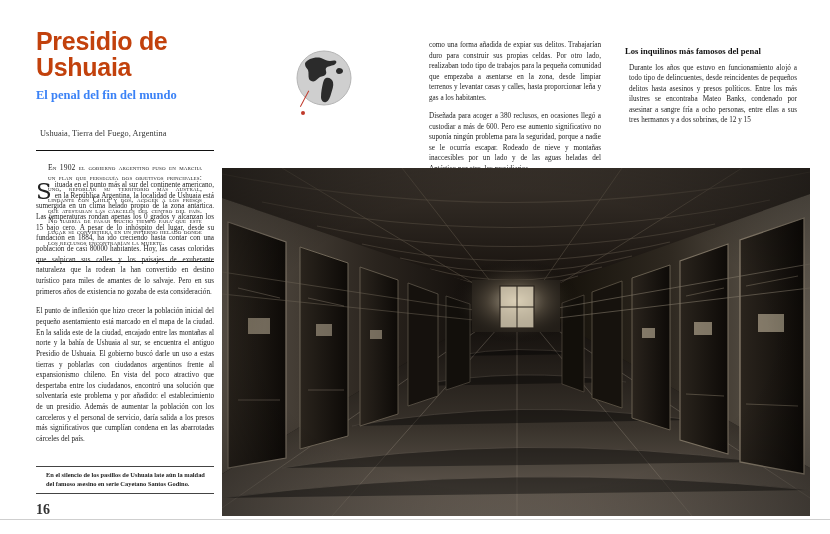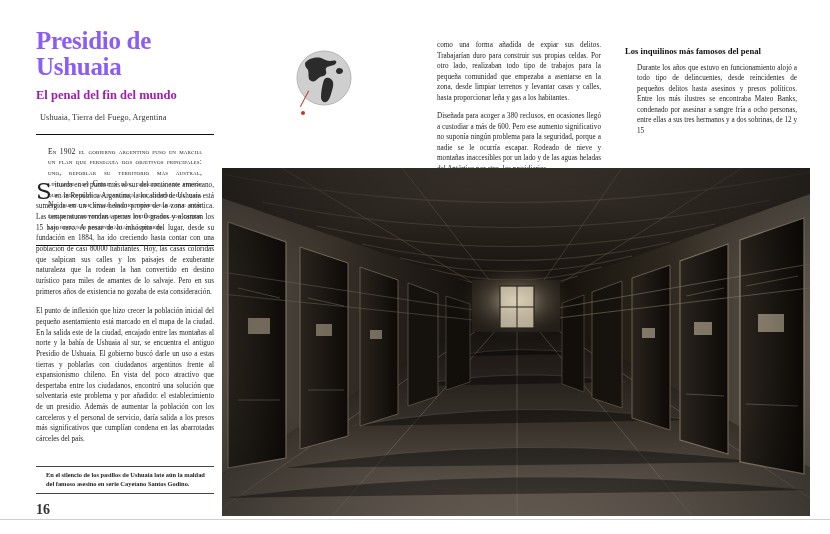--- a/index.html
+++ b/index.html
@@ -24,34 +24,34 @@
 
   
   .left-col {
     position: absolute;
     left: 36px;
     top: 28px;
     width: 178px;
   }
 
   .title {
-    font-family: Liberation Serif, serif;
+    font-family: Liberation Sans, sans-serif;
     font-weight: bold;
     font-size: 25px;
     letter-spacing: -0.3px;
     line-height: 1.05;
     margin: 0 0 7px 0;
-    color: #8b5cf6;
+    color: #c2410c;
   }
   .subtitle {
     font-family: "Liberation Serif", serif;
     font-size: 12.5px;
     font-weight: bold;
-    margin: 0 0 10px 0;
-    color: #a21caf;
+    margin: 0 0 26px 0;
+    color: #3b82f6;
   }
   .place {
     font-size: 8.3px;
     color: #333333;
     margin: 0 0 12px 4px;
     letter-spacing: 0.1px;
   }
 
   .rule-top {
     width: 100%;
@@ -161,21 +161,21 @@
 
   
   .rcol {
     position: absolute;
     top: 40px;
     font-size: 7.2px;
     line-height: 1.46;
     text-align: justify;
     color: #222;
   }
-  .rcol p { margin: 0 0 8px 12px; }
+  .rcol p { margin: 0 0 8px 4px; }
   .rcol-1 { left: 425px; width: 176px; }
   .rcol-2 { left: 625px; width: 172px; }
 
   .section-head {
     font-family: "Liberation Serif", serif;
     font-weight: bold;
     font-size: 8.6px;
     color: #111;
     margin: 6px 0 6px 0;
     line-height: 1.25;

